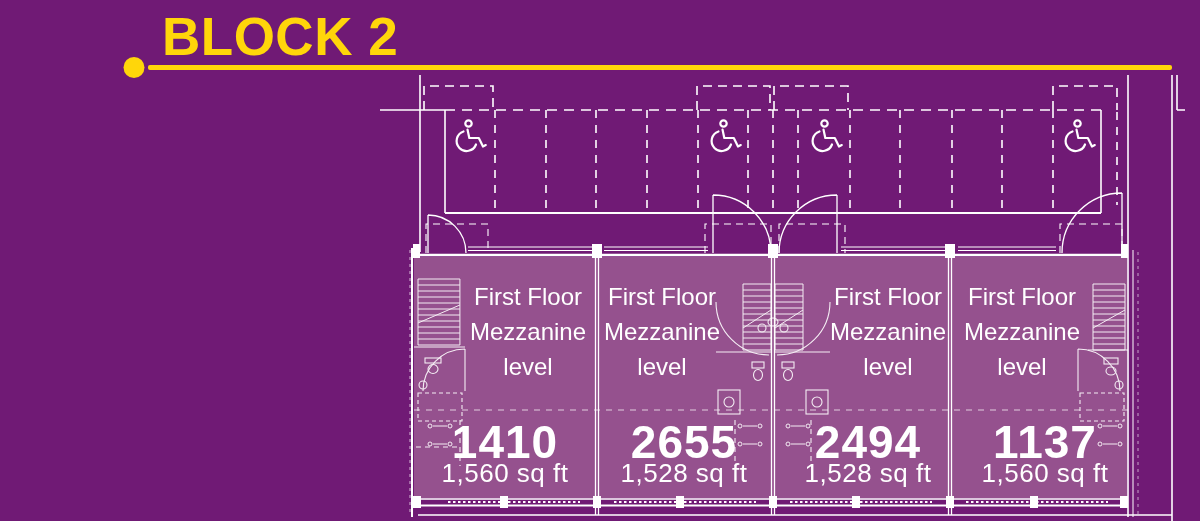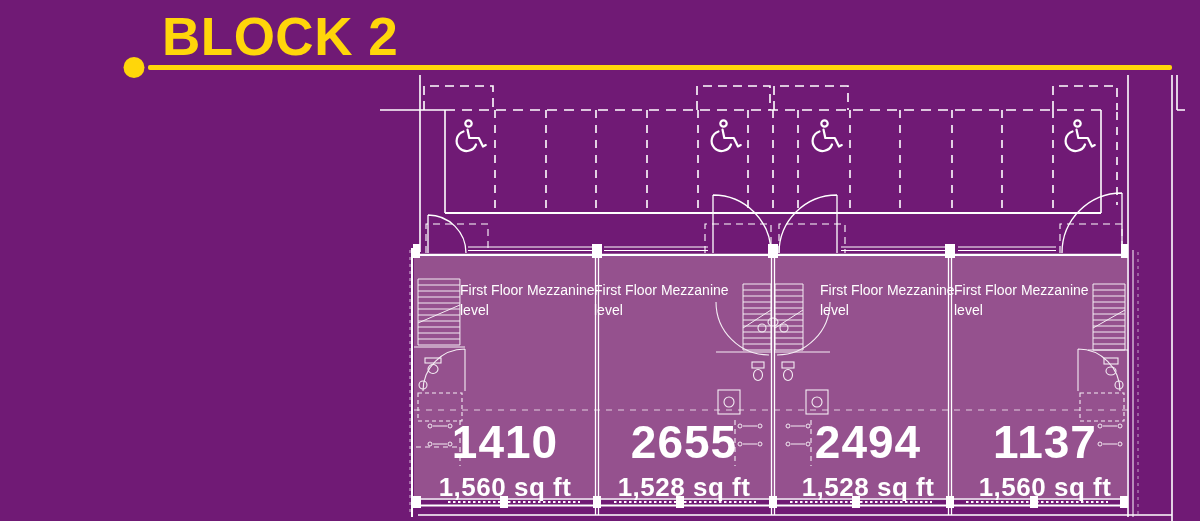--- a/index.html
+++ b/index.html
@@ -5,27 +5,27 @@
   html,body{margin:0;padding:0;background:#000;}
   .canvas{position:relative;width:1196px;height:521px;background:#701a75;overflow:hidden;
           font-family:"Liberation Sans",sans-serif;padding-left:32px;}
   .title{position:absolute;left:162px;top:6px;color:#FFD60A;font-size:53px;font-weight:700;
          letter-spacing:.5px;white-space:nowrap;}
   .unit-region{position:absolute;top:257px;height:241px;background:#95518E;}
   .u0{left:414px;width:183px;}
   .u1{left:597px;width:176px;}
   .u2{left:773px;width:177px;}
   .u3{left:950px;width:177px;}
-  .flabel{position:absolute;width:136px;top:280px;color:#fff;text-align:left;
-          font-size:14px;line-height:1.45;font-weight:400;}
+  .flabel{position:absolute;width:136px;top:280px;color:#fff;text-align:center;
+          font-size:24px;line-height:1.45;font-weight:400;}
   .l0{left:460px;} .l1{left:594px;} .l2{left:820px;} .l3{left:954px;}
   .unum{position:absolute;width:160px;top:415px;color:#fff;text-align:center;
         font-size:46px;font-weight:700;letter-spacing:1px;white-space:nowrap;}
-  .uarea{position:absolute;width:160px;top:472px;color:#fff;text-align:center;
-         font-size:26px;font-weight:700;letter-spacing:.5px;white-space:nowrap;}
+  .uarea{position:absolute;width:160px;top:458px;color:#fff;text-align:center;
+         font-size:26px;font-weight:400;letter-spacing:.5px;white-space:nowrap;}
   .n0{left:425px;} .n1{left:604px;} .n2{left:788px;} .n3{left:965px;}
   svg.lines{position:absolute;left:0;top:0;pointer-events:none;}
 </style>
 </head>
 <body>
 
 <div class="canvas">
 
   <div class="unit-region u0"></div>
   <div class="unit-region u1"></div>

